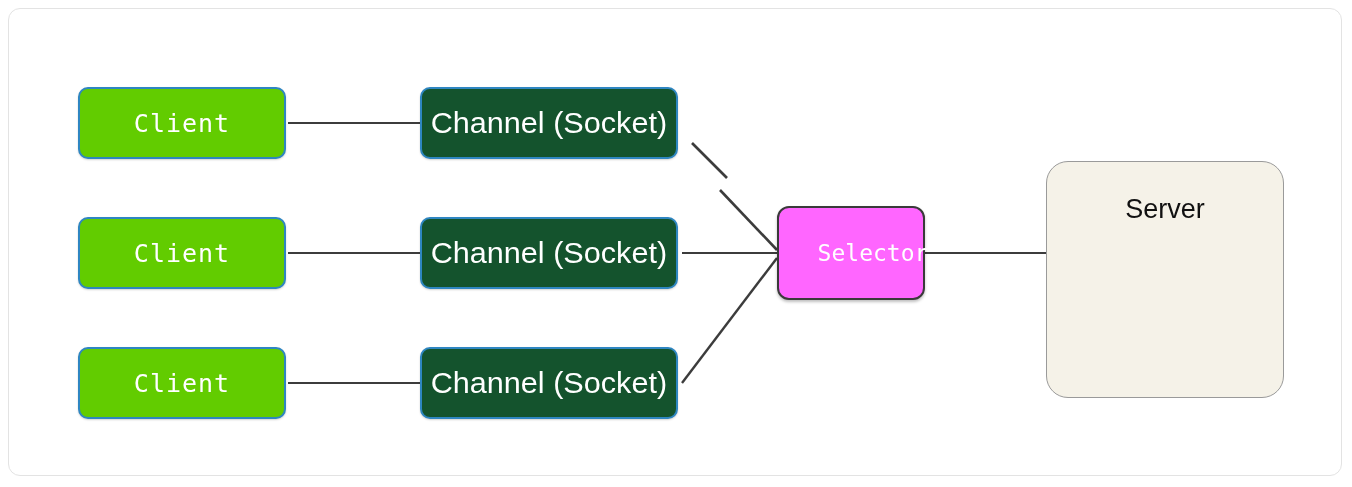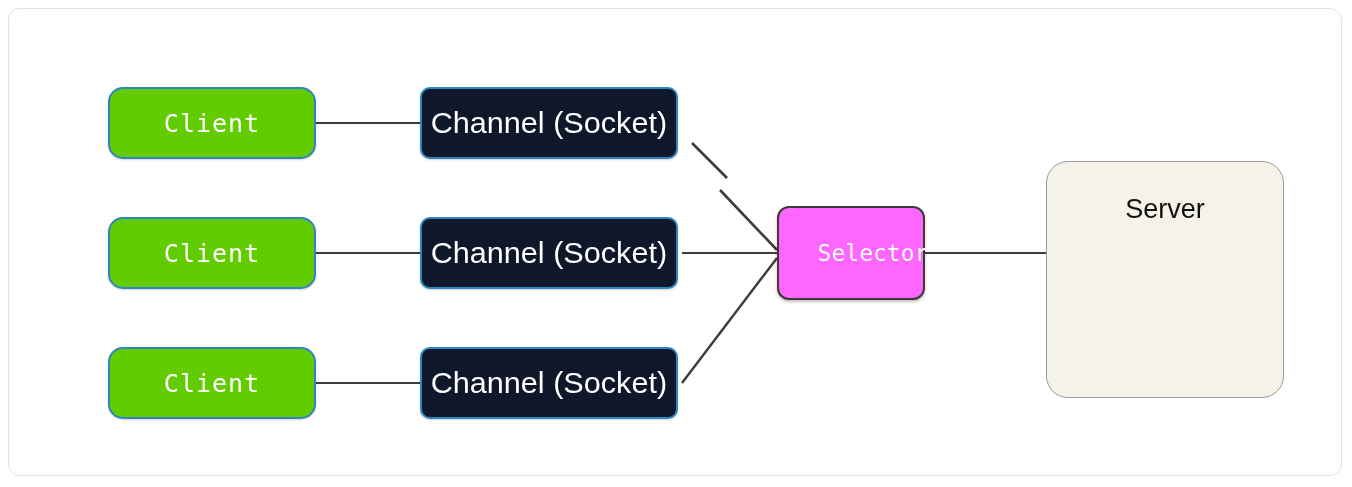--- a/index.html
+++ b/index.html
@@ -53,34 +53,33 @@
     text-align: center;
     white-space: nowrap;
   }
 
   
   .node-client {
     width: 208px;
     height: 72px;
     background: #62cc00;
     border: 2px solid #2e86c1;
-    border-radius: 15px;
+    border-radius: 10px;
     color: #ffffff;
     font-family: "DejaVu Sans Mono", monospace;
     font-size: 25px;
     letter-spacing: 1px;
     box-shadow: 0 1px 2px rgba(0,0,0,0.18);
-    margin-left: 30px;
   }
 
   
   .node-channel {
     width: 258px;
     height: 72px;
-    background: #0f172a;
+    background: #14532d;
     border: 2px solid #2e86c1;
     border-radius: 10px;
     color: #ffffff;
     font-family: "Liberation Sans", sans-serif;
     font-size: 30px;
     font-weight: 500;
     box-shadow: 0 1px 2px rgba(0,0,0,0.18);
   }
   .node-channel .label {
     position: relative;

